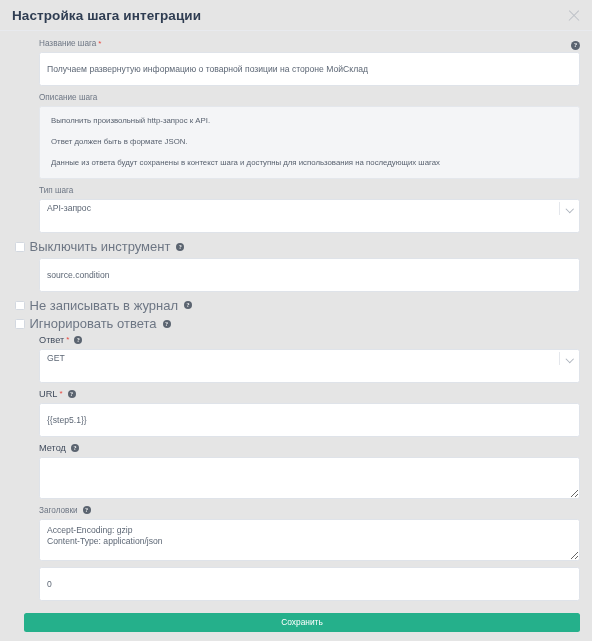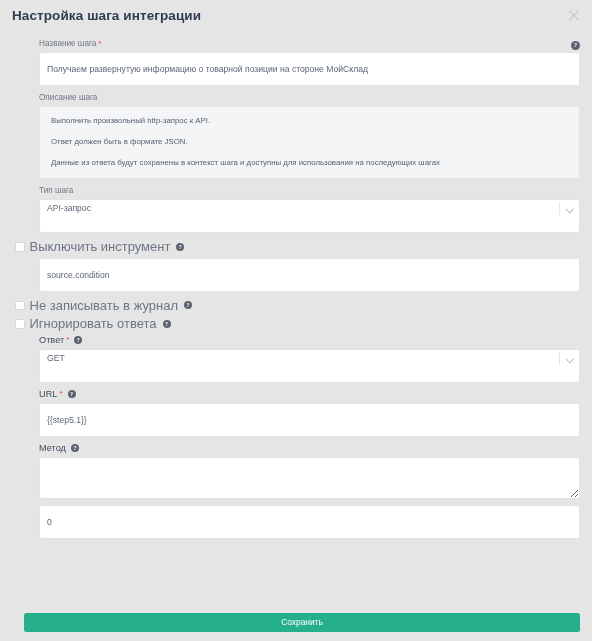--- a/index.html
+++ b/index.html
@@ -358,20 +358,28 @@
     </div>
 
     <div class="field">
       <div class="label-row big">
         <span>Метод</span>
         <span class="help-icon">?</span>
       </div>
       <textarea class="ta" style=""></textarea>
     </div>
 
+    <div class="field">
+      <div class="label-row">
+        <span>Заголовки</span>
+        <span class="help-icon">?</span>
+      </div>
+      <textarea class="ta" style="">Accept-Encoding: gzip
+Content-Type: application/json</textarea>
+    </div>
 
 
     <div class="field">
       <input class="txt" type="text" value="0" style="">
     </div>
 
   </div>
 
   <div class="modal-footer">
     <button class="save-btn">Сохранить</button>

